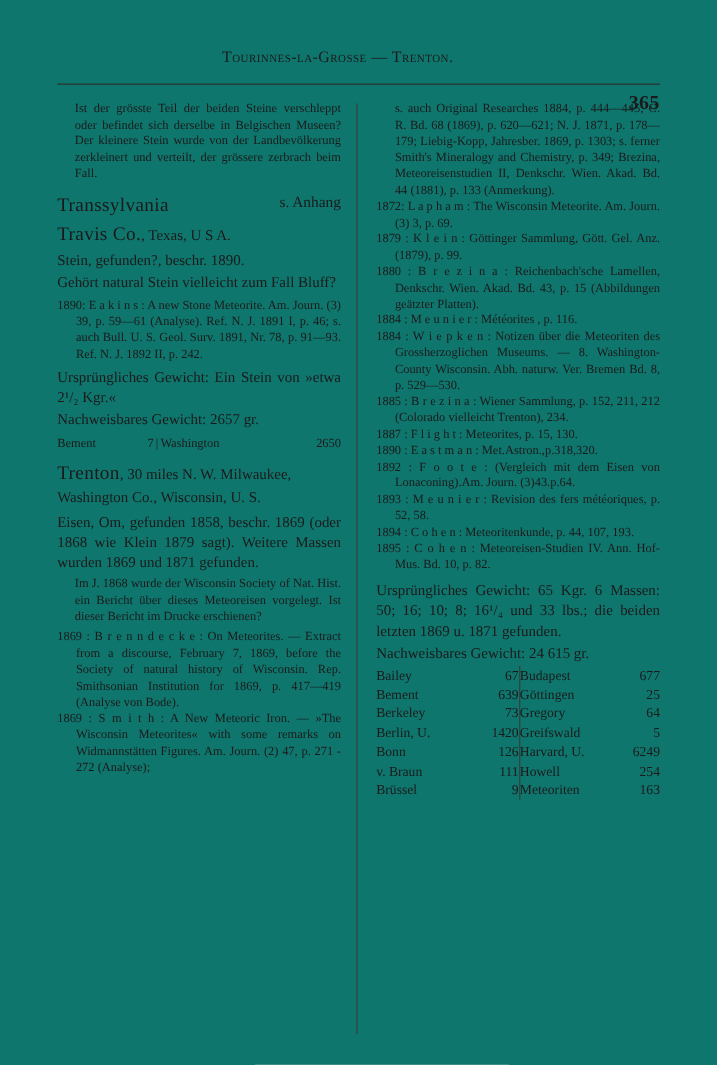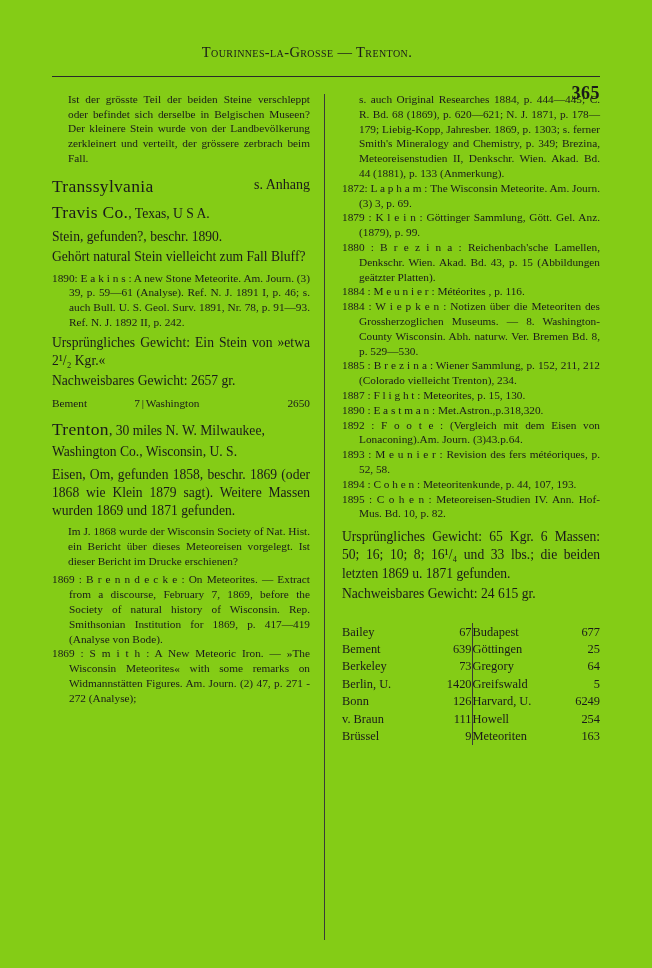--- a/index.html
+++ b/index.html
@@ -13,21 +13,21 @@
     font-family: "Liberation Serif", serif;
     color: #1a1a1a;
     position: relative;
     overflow: hidden;
   }
   .page {
     position: absolute;
     left: 0; top: 0;
     width: 652px;
     height: 968px;
-    background: #84cc16;
+    background: #0f766e;
   }
   .header {
     position: absolute;
     left: 52px;
     top: 44px;
     width: 548px;
     height: 28px;
   }
   .header-title {
     position: absolute;
@@ -145,21 +145,21 @@
   .mt-n { text-align: right; padding-right: 5px; }
   .mt-bar { width: 6px; text-align: center; }
   .mt-c { text-align: left; padding-left: 2px; }
   .mt-r { text-align: right; }
 
   
   .colltable {
     font-size: 12.4px;
     width: 100%;
     border-collapse: collapse;
-    margin-top: 20px;
+    margin-top: 2px;
   }
   .colltable td {
     padding: 1.6px 0;
     vertical-align: baseline;
     line-height: 1.15;
   }
   .ct-name1 { text-align: left; width: 78px; }
   .ct-val1 { text-align: right; width: 46px; padding-right: 8px;}
   .ct-sep { width: 1px; background: #3a3a3a; padding: 0 !important; }
   .ct-name2 { text-align: left; padding-left: 7px; width: 78px; }

